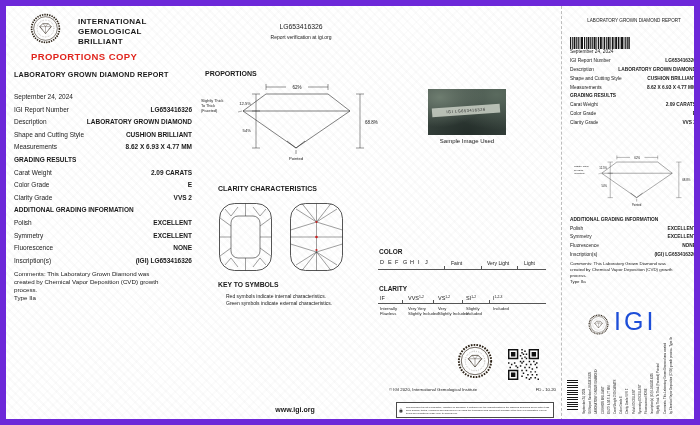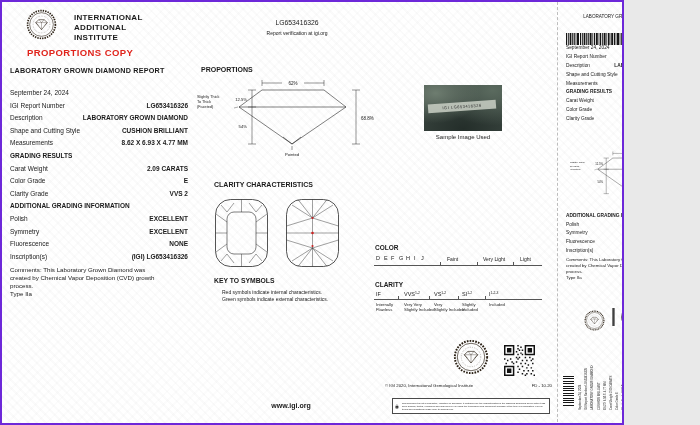--- a/index.html
+++ b/index.html
@@ -1,17 +1,17 @@
 <!DOCTYPE html>
 <html><head>
 <meta charset="utf-8">
 <style>
   *{margin:0;padding:0;box-sizing:border-box}
   html,body{background:#e9e9e9}
-  .page{position:relative;width:624px;height:425px;background:#fff;font-family:"Liberation Sans",sans-serif;color:#1a1a1a;overflow:hidden;border:2px solid #6d28d9}
+  .page{position:relative;width:700px;height:425px;background:#fff;font-family:"Liberation Sans",sans-serif;color:#1a1a1a;overflow:hidden;border:6px solid #6d28d9}
   .page::before{content:"";position:absolute;inset:0;z-index:0;pointer-events:none;
     background:
       repeating-linear-gradient(45deg, rgba(60,60,60,.022) 0 2px, transparent 2px 6px),
       repeating-linear-gradient(-45deg, rgba(60,60,60,.016) 0 2px, transparent 2px 7px);}
   .abs{position:absolute;z-index:1}
   .b{font-weight:700}
   .ctr{text-align:center}
   .lrow{display:flex;justify-content:space-between;align-items:baseline;font-size:6.5px;line-height:6.5px;margin-bottom:6.1px}
   .lhead{font-size:6.5px;line-height:6.5px;font-weight:700;margin-bottom:6.1px}
   .rrow{display:flex;justify-content:space-between;align-items:baseline;font-size:4.8px;line-height:4.8px;margin-bottom:4.1px}
@@ -71,22 +71,22 @@
     </defs>
   </svg>
 
   <div class="abs" style="left:24px;top:7px">
     <svg width="31" height="31" viewBox="0 0 48 48">
         <use href="#seal-def"></use>
       </svg>
   </div>
   <div class="abs b" style="left:72px;top:11px;font-size:8px;line-height:10px;letter-spacing:0.3px">
     <div>INTERNATIONAL</div>
-    <div>ADDITIONAL</div>
-    <div>INSTITUTE</div>
+    <div>GEMOLOGICAL</div>
+    <div>BRILLIANT</div>
   </div>
   <div class="abs b redtxt" style="left:25px;top:45px;font-size:9.5px;letter-spacing:0.4px">PROPORTIONS COPY</div>
   <div class="abs b" style="left:8px;top:64px;font-size:7.2px;letter-spacing:0.2px">LABORATORY GROWN DIAMOND REPORT</div>
 
   <div class="abs" style="left:8px;top:88px;width:178px">
     <div class="lrow">
         <span>September 24, 2024</span>
       </div>
     <div class="lrow">
         <span>IGI Report Number</span>
@@ -328,21 +328,21 @@
       <div>process.</div>
       <div>Type IIa</div>
     </div>
   </div>
 
   <div class="abs" style="left:582px;top:308px">
     <svg width="21" height="21" viewBox="0 0 48 48">
         <use href="#seal-def"></use>
       </svg>
   </div>
-  <div class="abs" style="left:608px;top:303px;font-size:25px;line-height:25px;letter-spacing:3px;color:#404040">IGI</div>
+  <div class="abs" style="left:608px;top:303px;font-size:25px;line-height:25px;letter-spacing:3px;color:#1d4ed8">IGI</div>
 
   <div class="abs vbarcode" style="left:561px;top:374px;width:11px;height:31px"></div>
 
   <div class="abs" style="left:575px;top:346px;width:93px;height:62px">
     <div style="position:absolute;left:0;top:0;width:62px;height:93px;transform:translateY(62px) rotate(-90deg);transform-origin:0 0;font-size:2.8px;line-height:6.2px;color:#222;white-space:nowrap">
       <div>September 24, 2024</div>
       <div>IGI Report Number LG653416326</div>
       <div>LABORATORY GROWN DIAMOND</div>
       <div>CUSHION BRILLIANT</div>
       <div>8.62 X 6.93 X 4.77 MM</div>

